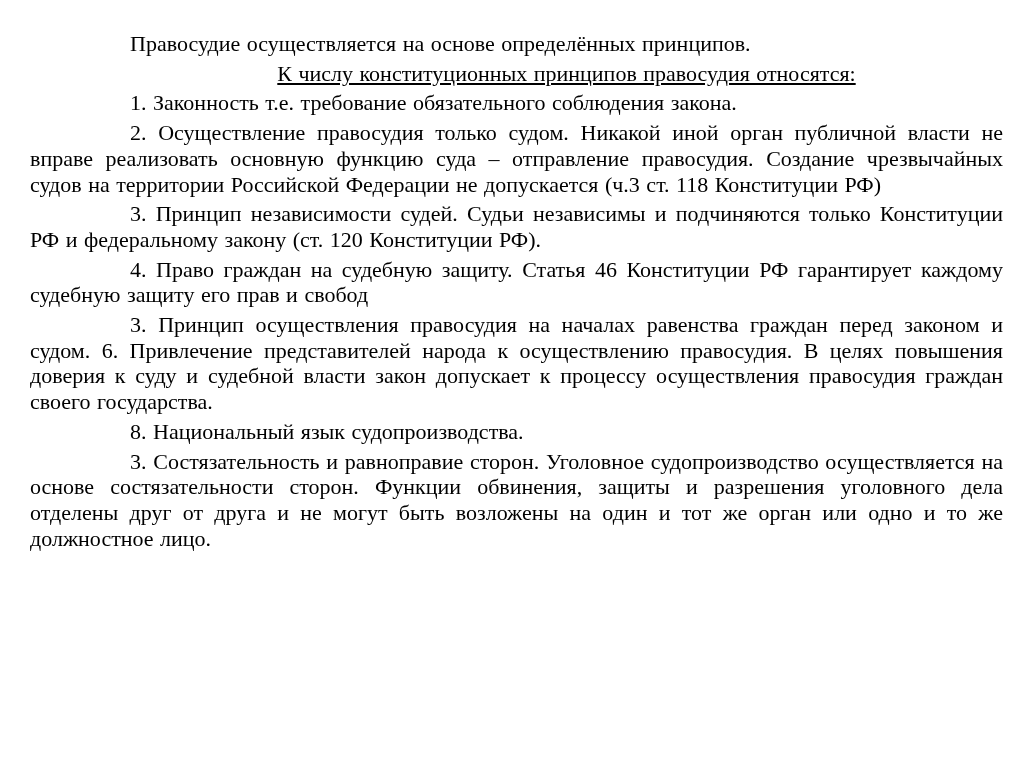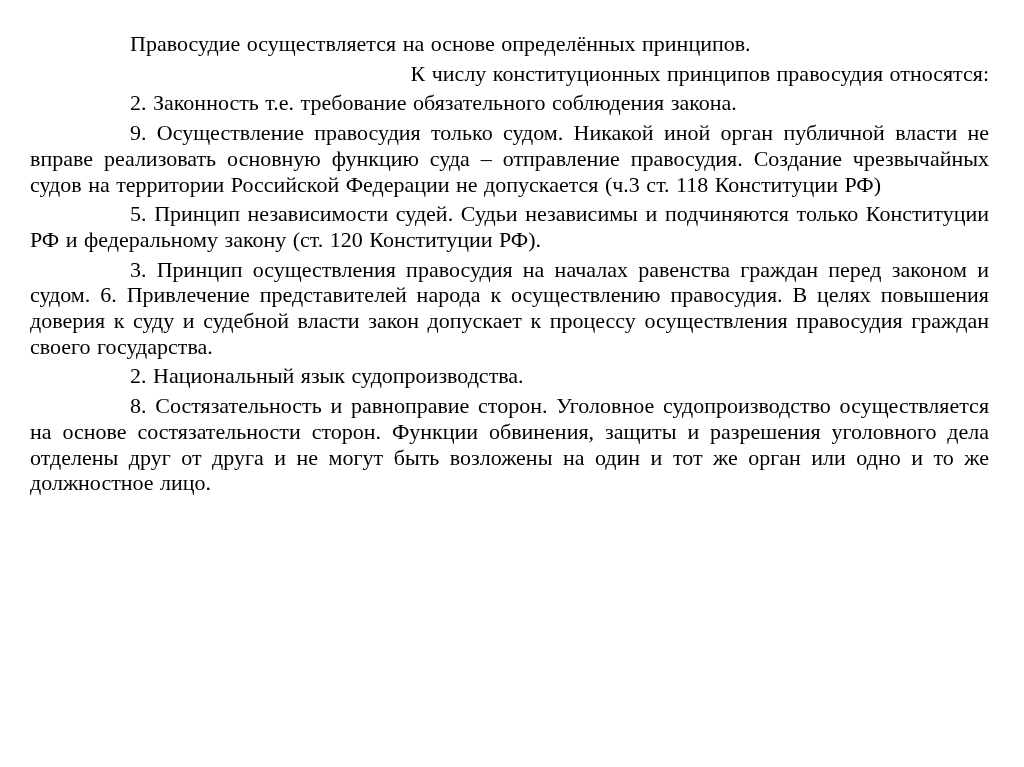--- a/index.html
+++ b/index.html
@@ -6,52 +6,54 @@
     margin: 0;
     padding: 0;
     background: #ffffff;
   }
   .slide {
     position: relative;
     width: 1024px;
     height: 592px;
     background: #ffffff;
     box-sizing: border-box;
-    padding: 31px 35px 0 30px;
+    padding: 31px 21px 0 30px;
     overflow: hidden;
     font-family: "Liberation Serif", "DejaVu Serif", serif;
     font-size: 22px;
     line-height: 25.7px;
     color: #000000;
   }
   .slide p {
     margin: 0 0 4px 0;
     text-align: justify;
     text-indent: 100px;
     word-spacing: 1px;
   }
   .slide p.heading-underlined {
-    text-align: right;
+    text-decoration: underline;
+    text-align: center;
   }
 </style>
 </head>
 <body>
 
 <div class="slide">
   <p>Правосудие осуществляется на основе определённых принципов.</p>
 
 
   <p class="heading-underlined">К числу конституционных принципов правосудия относятся:</p>
 
-  <p>2. Законность т.е. требование обязательного соблюдения закона.</p>
+  <p>1. Законность т.е. требование обязательного соблюдения закона.</p>
 
-  <p>9. Осуществление правосудия только судом. Никакой иной орган публичной власти не вправе реализовать основную функцию суда – отправление правосудия. Создание чрезвычайных судов на территории Российской Федерации не допускается (ч.3 ст. 118 Конституции РФ)</p>
+  <p>2. Осуществление правосудия только судом. Никакой иной орган публичной власти не вправе реализовать основную функцию суда – отправление правосудия. Создание чрезвычайных судов на территории Российской Федерации не допускается (ч.3 ст. 118 Конституции РФ)</p>
 
-  <p>5. Принцип независимости судей. Судьи независимы и подчиняются только Конституции РФ и федеральному закону (ст. 120 Конституции РФ).</p>
+  <p>3. Принцип независимости судей. Судьи независимы и подчиняются только Конституции РФ и федеральному закону (ст. 120 Конституции РФ).</p>
 
+  <p>4. Право граждан на судебную защиту. Статья 46 Конституции РФ гарантирует каждому судебную защиту его прав и свобод</p>
 
   <p>3. Принцип осуществления правосудия на началах равенства граждан перед законом и судом. 6. Привлечение представителей народа к осуществлению правосудия. В целях повышения доверия к суду и судебной власти закон допускает к процессу осуществления правосудия граждан своего государства.</p>
 
 
-  <p>2. Национальный язык судопроизводства.</p>
+  <p>8. Национальный язык судопроизводства.</p>
 
-  <p>8. Состязательность и равноправие сторон. Уголовное судопроизводство осуществляется на основе состязательности сторон. Функции обвинения, защиты и разрешения уголовного дела отделены друг от друга и не могут быть возложены на один и тот же орган или одно и то же должностное лицо.</p>
+  <p>3. Состязательность и равноправие сторон. Уголовное судопроизводство осуществляется на основе состязательности сторон. Функции обвинения, защиты и разрешения уголовного дела отделены друг от друга и не могут быть возложены на один и тот же орган или одно и то же должностное лицо.</p>
 </div>
 
 </body></html>

